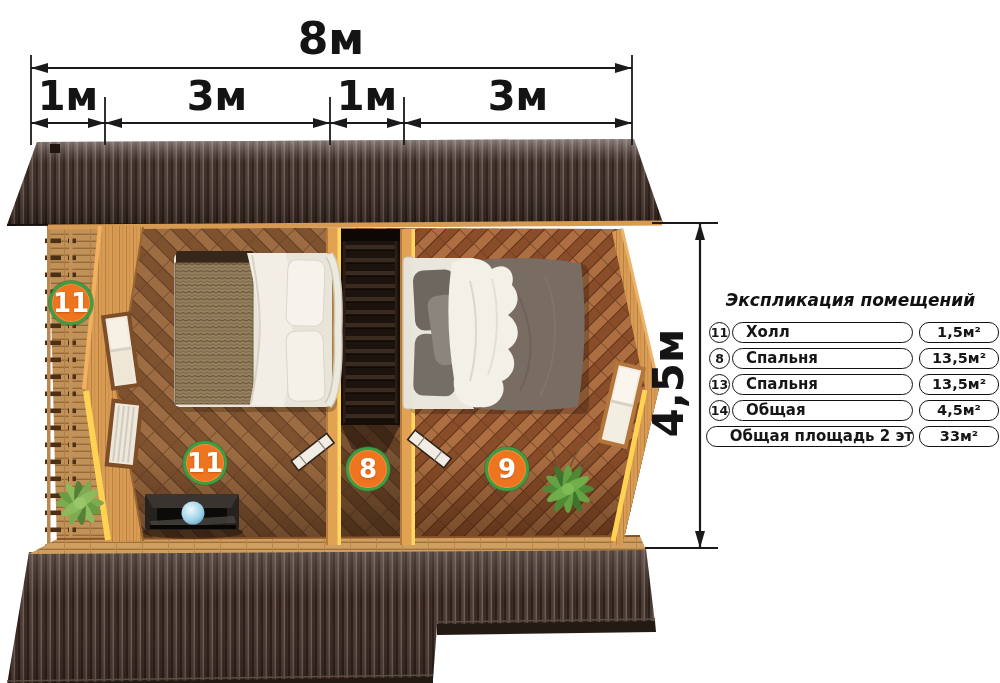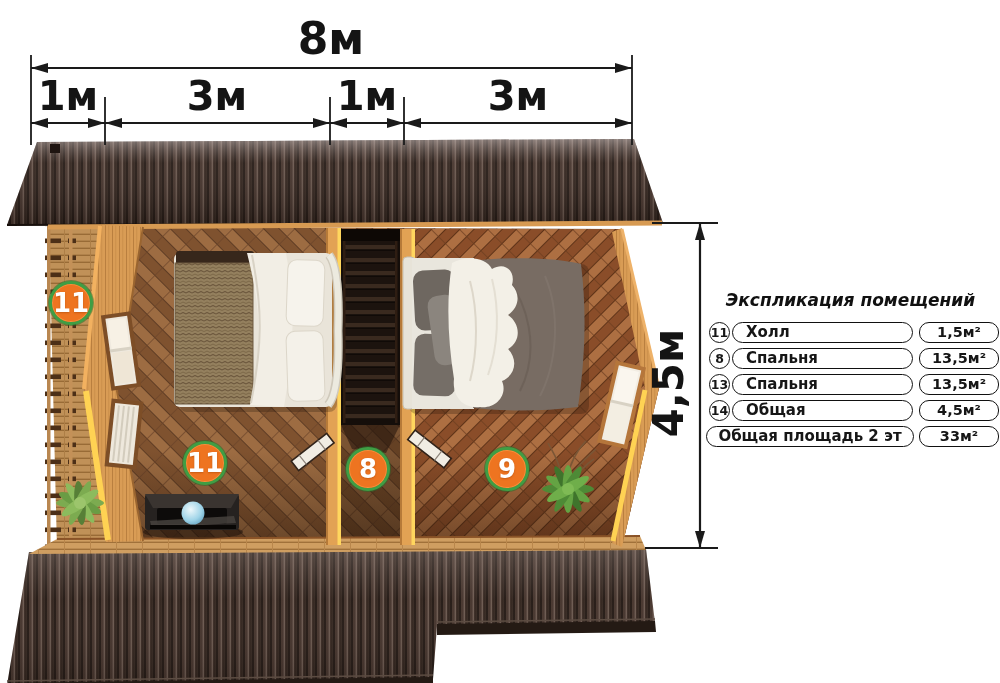--- a/index.html
+++ b/index.html
@@ -27,21 +27,21 @@
   .lrow{position:relative;height:21px;margin-bottom:5px;}
   .lnum{position:absolute;left:8px;top:0;width:21px;height:21px;box-sizing:border-box;
         border:1.5px solid #111;border-radius:50%;font-size:12.5px;font-weight:bold;
         display:flex;align-items:center;justify-content:center;background:#fff;}
   .lname{position:absolute;left:31px;top:0;width:181px;height:21px;box-sizing:border-box;
          border:1.5px solid #111;border-radius:11px;font-size:15px;font-weight:bold;
          line-height:18px;padding-left:13px;background:#fff;}
   .lval{position:absolute;left:218px;top:0;width:80px;height:21px;box-sizing:border-box;
         border:1.5px solid #111;border-radius:10px;font-size:14.5px;font-weight:bold;
         line-height:18px;text-align:center;background:#fff;}
-  .lrow.total .lname{left:5px;width:208px;text-align:center;padding-left:0;}
+  .lrow.total .lname{left:5px;width:208px;text-align:right;padding-left:0;}
 </style>
 </head>
 <body>
 
 <div class="stage">
 
 <svg width="1000" height="683" viewBox="0 0 1000 683">
   <defs>
     <pattern id="roofStripe" width="9" height="60" patternUnits="userSpaceOnUse">
       <rect width="9" height="60" fill="#47362e"></rect>

